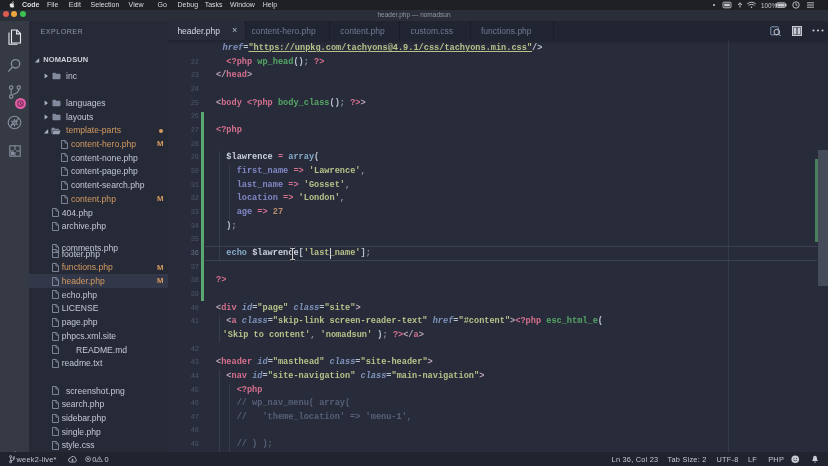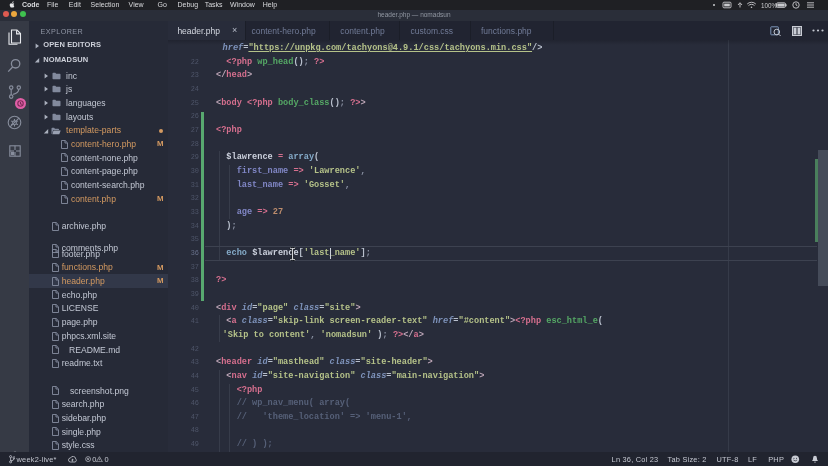--- a/index.html
+++ b/index.html
@@ -114,28 +114,20 @@
 <svg style="position:absolute;left:9px;top:430px" width="12" height="12" viewBox="0 0 12 12">
 <g stroke="#c2c6cf" stroke-width="2.1">
 <path d="M6 0.8 V11.2 M0.8 6 H11.2 M2.3 2.3 L9.7 9.7 M9.7 2.3 L2.3 9.7"></path>
         </g>
 <circle cx="6" cy="6" r="3.4" fill="#c2c6cf"></circle>
 <circle cx="6" cy="6" r="1.3" fill="#363a45"></circle>
       </svg>
 </div>
 <div class="abs" id="sidebar">
 <div id="explhdr">EXPLORER</div>
-<div class="sbr" style="top:17.70px">
-        <span class="ic" style="left:4.5px;top:4px">
-          <svg class="ch" width="6" height="6" viewBox="0 0 6 6">
-            <polygon points="1.6,0.4 5,3 1.6,5.6" fill="#aab0bd"></polygon>
-          </svg>
-        </span>
-        <span class="sectxt">OPEN EDITORS</span>
-      </div>
 <div class="sbr" style="top:31.90px">
         <span class="ic" style="left:4.5px;top:4px">
           <svg class="ch" width="6" height="6" viewBox="0 0 6 6">
             <polygon points="5.2,1 5.2,5.4 0.8,5.4" fill="#aab0bd"></polygon>
           </svg>
         </span>
         <span class="sectxt">NOMADSUN</span>
       </div>
 <div class="sbr" style="top:47.75px">
         <span class="ic" style="left:13.5px;top:4px">
@@ -143,33 +135,20 @@
             <polygon points="1.6,0.4 5,3 1.6,5.6" fill="#aab0bd"></polygon>
           </svg>
         </span>
         <span class="ic" style="left:23px;top:3px">
           <svg width="9" height="8" viewBox="0 0 9 8">
             <path d="M0.5 1.5 Q0.5 0.8 1.2 0.8 L3.3 0.8 L4.2 1.8 L7.8 1.8 Q8.5 1.8 8.5 2.5 L8.5 6.5 Q8.5 7.2 7.8 7.2 L1.2 7.2 Q0.5 7.2 0.5 6.5 Z" fill="#828a9d"></path>
           </svg>
         </span>
         <span class="ftxt" style="left:37px;">inc</span>
       </div>
-<div class="sbr" style="top:61.45px">
-        <span class="ic" style="left:13.5px;top:4px">
-          <svg class="ch" width="6" height="6" viewBox="0 0 6 6">
-            <polygon points="1.6,0.4 5,3 1.6,5.6" fill="#aab0bd"></polygon>
-          </svg>
-        </span>
-        <span class="ic" style="left:23px;top:3px">
-          <svg width="9" height="8" viewBox="0 0 9 8">
-            <path d="M0.5 1.5 Q0.5 0.8 1.2 0.8 L3.3 0.8 L4.2 1.8 L7.8 1.8 Q8.5 1.8 8.5 2.5 L8.5 6.5 Q8.5 7.2 7.8 7.2 L1.2 7.2 Q0.5 7.2 0.5 6.5 Z" fill="#828a9d"></path>
-          </svg>
-        </span>
-        <span class="ftxt" style="left:37px;">js</span>
-      </div>
 <div class="sbr" style="top:75.15px">
         <span class="ic" style="left:13.5px;top:4px">
           <svg class="ch" width="6" height="6" viewBox="0 0 6 6">
             <polygon points="1.6,0.4 5,3 1.6,5.6" fill="#aab0bd"></polygon>
           </svg>
         </span>
         <span class="ic" style="left:23px;top:3px">
           <svg width="9" height="8" viewBox="0 0 9 8">
             <path d="M0.5 1.5 Q0.5 0.8 1.2 0.8 L3.3 0.8 L4.2 1.8 L7.8 1.8 Q8.5 1.8 8.5 2.5 L8.5 6.5 Q8.5 7.2 7.8 7.2 L1.2 7.2 Q0.5 7.2 0.5 6.5 Z" fill="#828a9d"></path>
           </svg>
@@ -244,20 +223,29 @@
 <div class="sbr" style="top:171.05px">
         <span class="ic" style="left:31.5px;top:2.5px">
           <svg width="7" height="9" viewBox="0 0 7 9">
             <path d="M0.5 0.5 L4.2 0.5 L6.5 2.8 L6.5 8.5 L0.5 8.5 Z" fill="none" stroke="#868da0" stroke-width="0.9"></path>
             <path d="M4 0.7 L4 3 L6.3 3" fill="none" stroke="#868da0" stroke-width="0.9"></path>
           </svg>
         </span>
         <span class="ftxt" style="left:42px;color:#d49a61">content.php</span>
         <span class="mbadge">M</span>
       </div>
+<div class="sbr" style="top:184.75px">
+        <span class="ic" style="left:22.5px;top:2.5px">
+          <svg width="7" height="9" viewBox="0 0 7 9">
+            <path d="M0.5 0.5 L4.2 0.5 L6.5 2.8 L6.5 8.5 L0.5 8.5 Z" fill="none" stroke="#868da0" stroke-width="0.9"></path>
+            <path d="M4 0.7 L4 3 L6.3 3" fill="none" stroke="#868da0" stroke-width="0.9"></path>
+          </svg>
+        </span>
+        <span class="ftxt" style="left:32.7px;">404.php</span>
+      </div>
 <div class="sbr" style="top:198.45px">
         <span class="ic" style="left:22.5px;top:2.5px">
           <svg width="7" height="9" viewBox="0 0 7 9">
             <path d="M0.5 0.5 L4.2 0.5 L6.5 2.8 L6.5 8.5 L0.5 8.5 Z" fill="none" stroke="#868da0" stroke-width="0.9"></path>
             <path d="M4 0.7 L4 3 L6.3 3" fill="none" stroke="#868da0" stroke-width="0.9"></path>
           </svg>
         </span>
         <span class="ftxt" style="left:32.7px;">archive.php</span>
       </div>
 <div class="sbr" style="top:220px">
@@ -334,39 +322,39 @@
         </span>
         <span class="ftxt" style="left:32.7px;">phpcs.xml.site</span>
       </div>
 <div class="sbr" style="top:321.75px">
         <span class="ic" style="left:22.5px;top:2.5px">
           <svg width="7" height="9" viewBox="0 0 7 9">
             <path d="M0.5 0.5 L4.2 0.5 L6.5 2.8 L6.5 8.5 L0.5 8.5 Z" fill="none" stroke="#868da0" stroke-width="0.9"></path>
             <path d="M4 0.7 L4 3 L6.3 3" fill="none" stroke="#868da0" stroke-width="0.9"></path>
           </svg>
         </span>
-        <span class="ftxt" style="left:40px;">README.md</span>
+        <span class="ftxt" style="left:47px;">README.md</span>
       </div>
 <div class="sbr" style="top:335.45px">
         <span class="ic" style="left:22.5px;top:2.5px">
           <svg width="7" height="9" viewBox="0 0 7 9">
             <path d="M0.5 0.5 L4.2 0.5 L6.5 2.8 L6.5 8.5 L0.5 8.5 Z" fill="none" stroke="#868da0" stroke-width="0.9"></path>
             <path d="M4 0.7 L4 3 L6.3 3" fill="none" stroke="#868da0" stroke-width="0.9"></path>
           </svg>
         </span>
         <span class="ftxt" style="left:32.7px;">readme.txt</span>
       </div>
 <div class="sbr" style="top:362.85px">
         <span class="ic" style="left:22.5px;top:2.5px">
           <svg width="7" height="9" viewBox="0 0 7 9">
             <path d="M0.5 0.5 L4.2 0.5 L6.5 2.8 L6.5 8.5 L0.5 8.5 Z" fill="none" stroke="#868da0" stroke-width="0.9"></path>
             <path d="M4 0.7 L4 3 L6.3 3" fill="none" stroke="#868da0" stroke-width="0.9"></path>
           </svg>
         </span>
-        <span class="ftxt" style="left:41px;">screenshot.png</span>
+        <span class="ftxt" style="left:25px;padding-left:12px;">screenshot.png</span>
       </div>
 <div class="sbr" style="top:390.25px">
         <span class="ic" style="left:22.5px;top:2.5px">
           <svg width="7" height="9" viewBox="0 0 7 9">
             <path d="M0.5 0.5 L4.2 0.5 L6.5 2.8 L6.5 8.5 L0.5 8.5 Z" fill="none" stroke="#868da0" stroke-width="0.9"></path>
             <path d="M4 0.7 L4 3 L6.3 3" fill="none" stroke="#868da0" stroke-width="0.9"></path>
           </svg>
         </span>
         <span class="ftxt" style="left:32.7px;">sidebar.php</span>
       </div>
@@ -454,20 +442,21 @@
 <div class="num" style="top:123.96px">27</div>
 <div class="cl" style="top:123.96px;left:216.00px"><span class="pk">&lt;?php</span></div>
 <div class="num" style="top:137.62px">28</div>
 <div class="num" style="top:151.28px">29</div>
 <div class="cl" style="top:151.28px;left:216.00px">  <span class="wh">$lawrence</span> <span class="pk">=</span> <span class="bl">array</span><span class="br">(</span></div>
 <div class="num" style="top:164.94px">30</div>
 <div class="cl" style="top:164.94px;left:216.00px">    <span class="pu">first_name</span> <span class="pk">=&gt;</span> <span class="st">'Lawrence'</span><span class="op">,</span></div>
 <div class="num" style="top:178.60px">31</div>
 <div class="cl" style="top:178.60px;left:216.00px">    <span class="pu">last_name</span> <span class="pk">=&gt;</span> <span class="st">'Gosset'</span><span class="op">,</span></div>
 <div class="num" style="top:192.26px">32</div>
+<div class="cl" style="top:192.26px;left:216.00px">    <span class="pu">location</span> <span class="pk">=&gt;</span> <span class="st">'London'</span><span class="op">,</span></div>
 <div class="num" style="top:205.92px">33</div>
 <div class="cl" style="top:205.92px;left:216.00px">    <span class="pu">age</span> <span class="pk">=&gt;</span> <span class="nu">27</span></div>
 <div class="num" style="top:219.58px">34</div>
 <div class="cl" style="top:219.58px;left:216.00px">  <span class="br">)</span><span class="op">;</span></div>
 <div class="num" style="top:233.24px">35</div>
 <div class="num numa" style="top:246.90px">36</div>
 <div class="cl" style="top:246.90px;left:216.00px">  <span class="bl">echo</span> <span class="wh">$lawrence</span><span class="br">[</span><span class="st">'last_name'</span><span class="br">]</span><span class="op">;</span></div>
 <div class="num" style="top:260.56px">37</div>
 <div class="num" style="top:274.22px">38</div>
 <div class="cl" style="top:274.22px;left:216.00px"><span class="pk">?&gt;</span></div>

